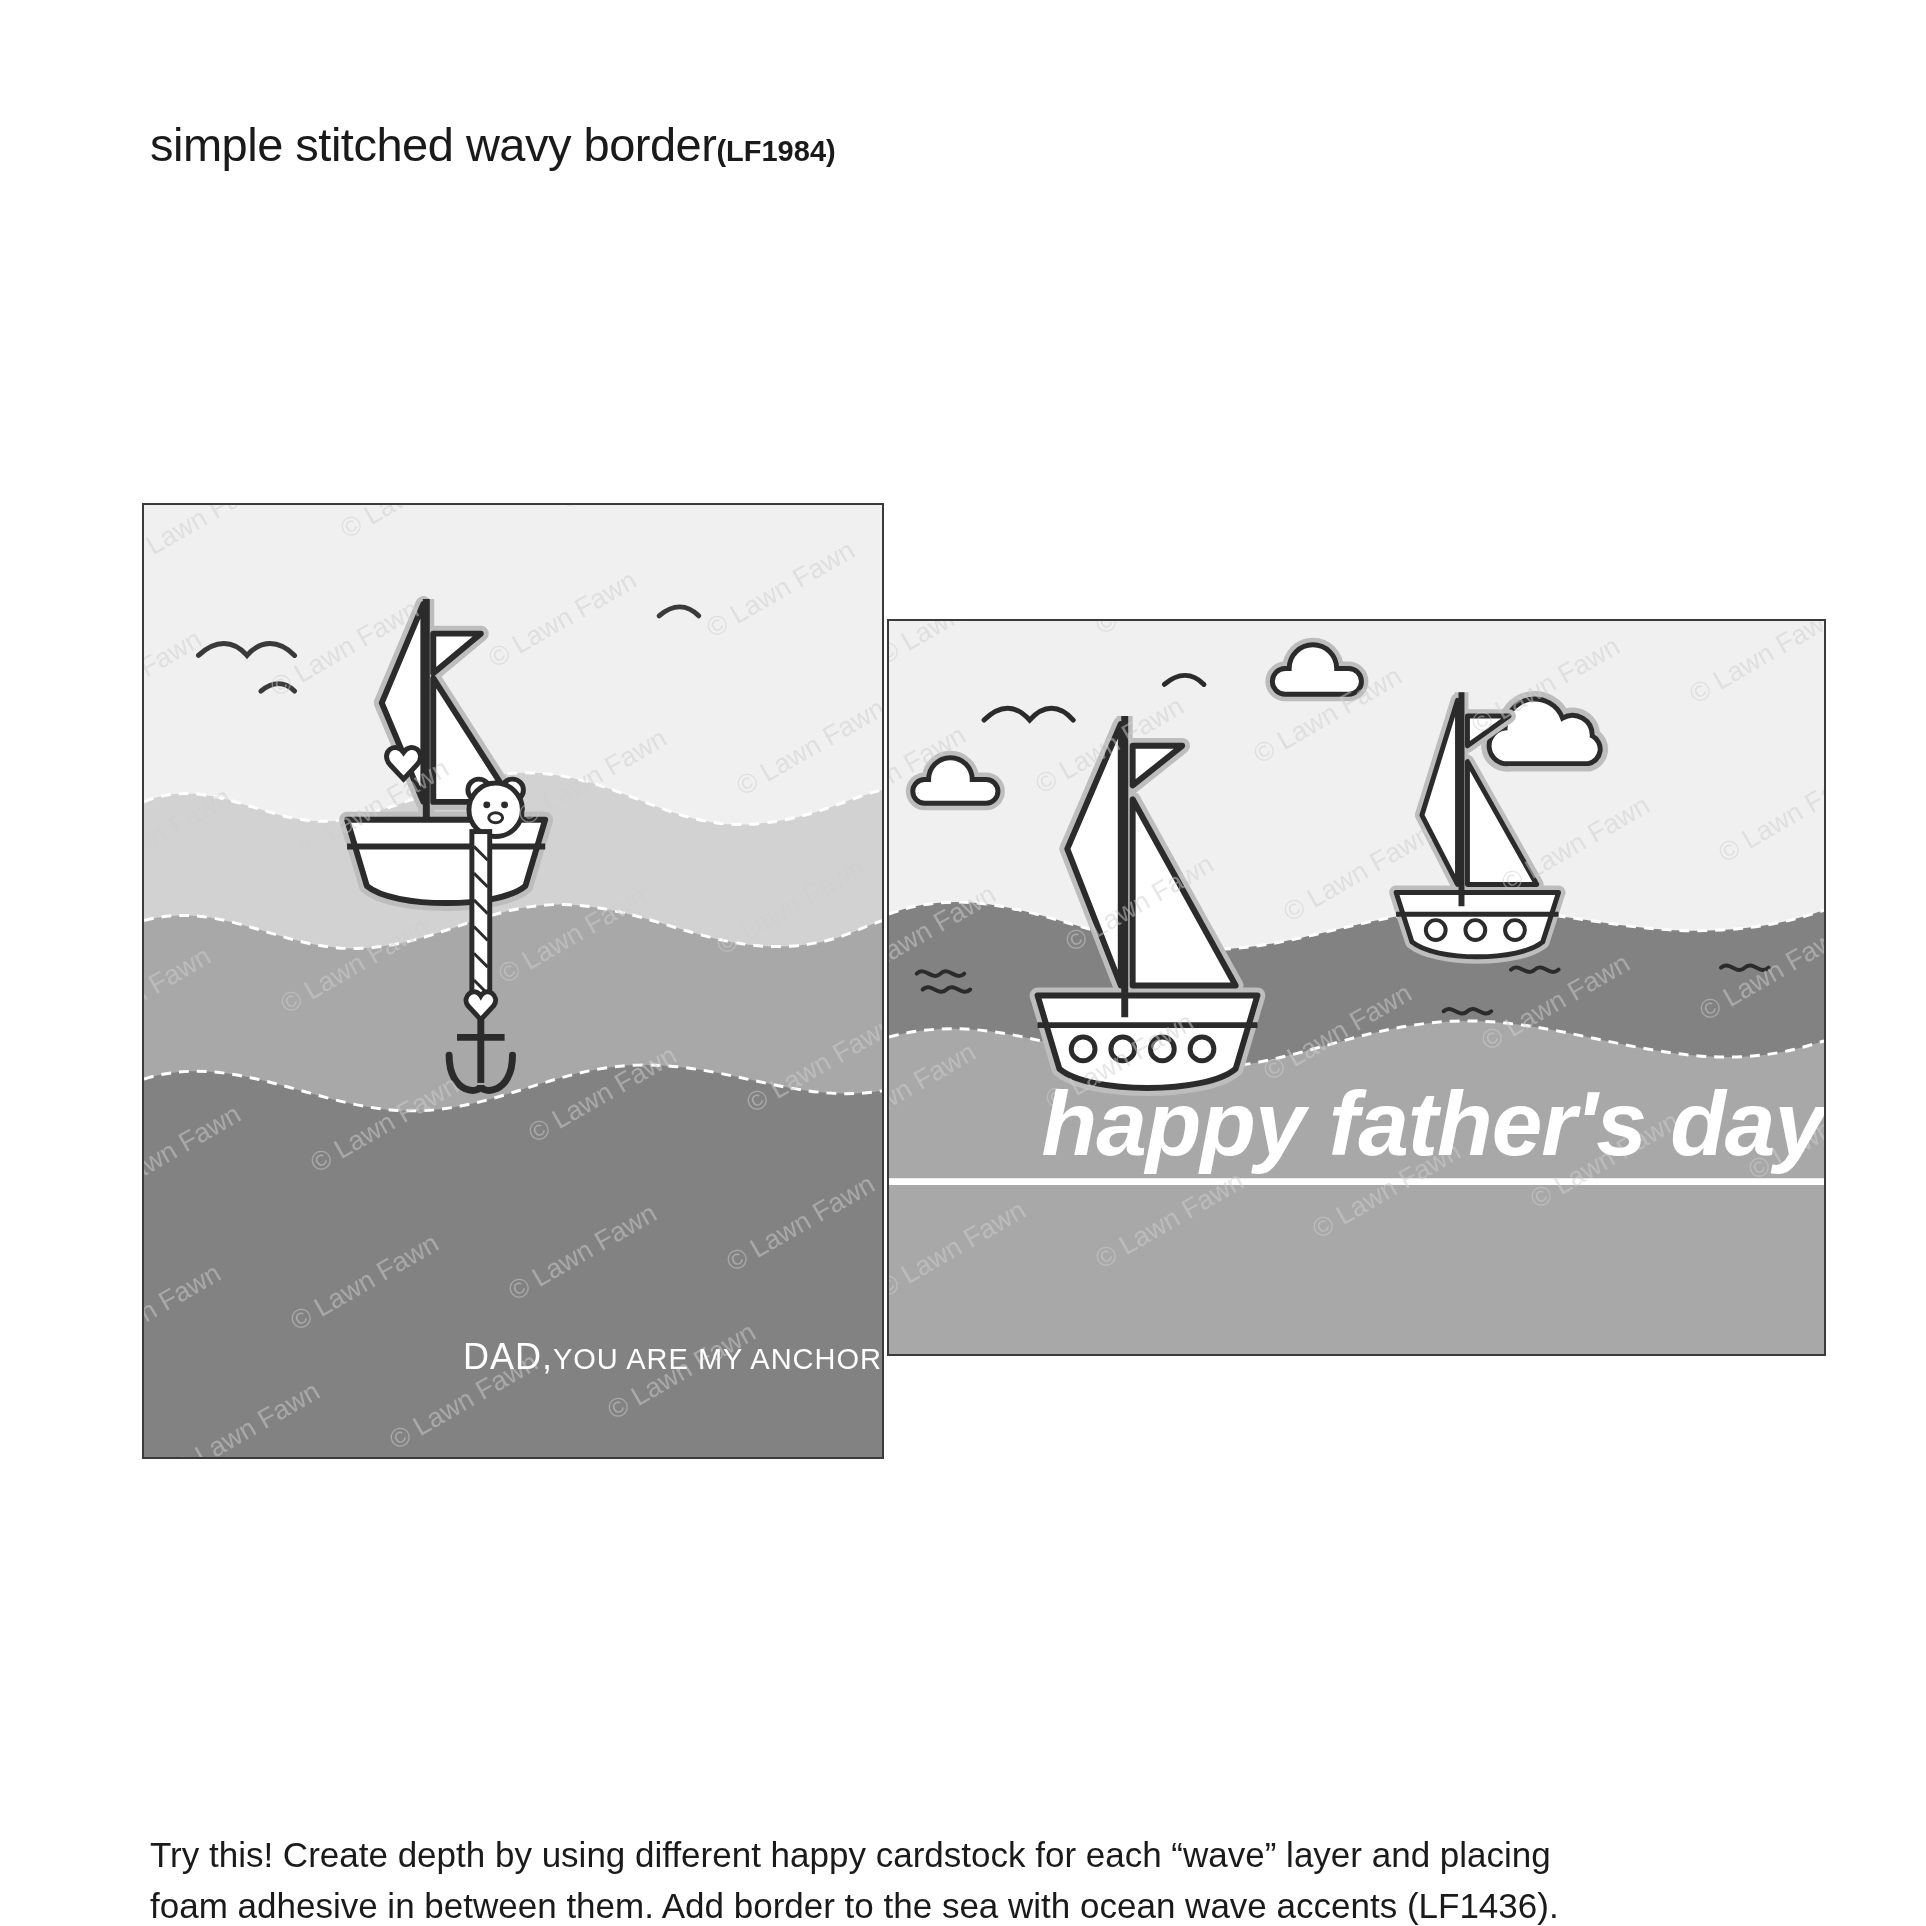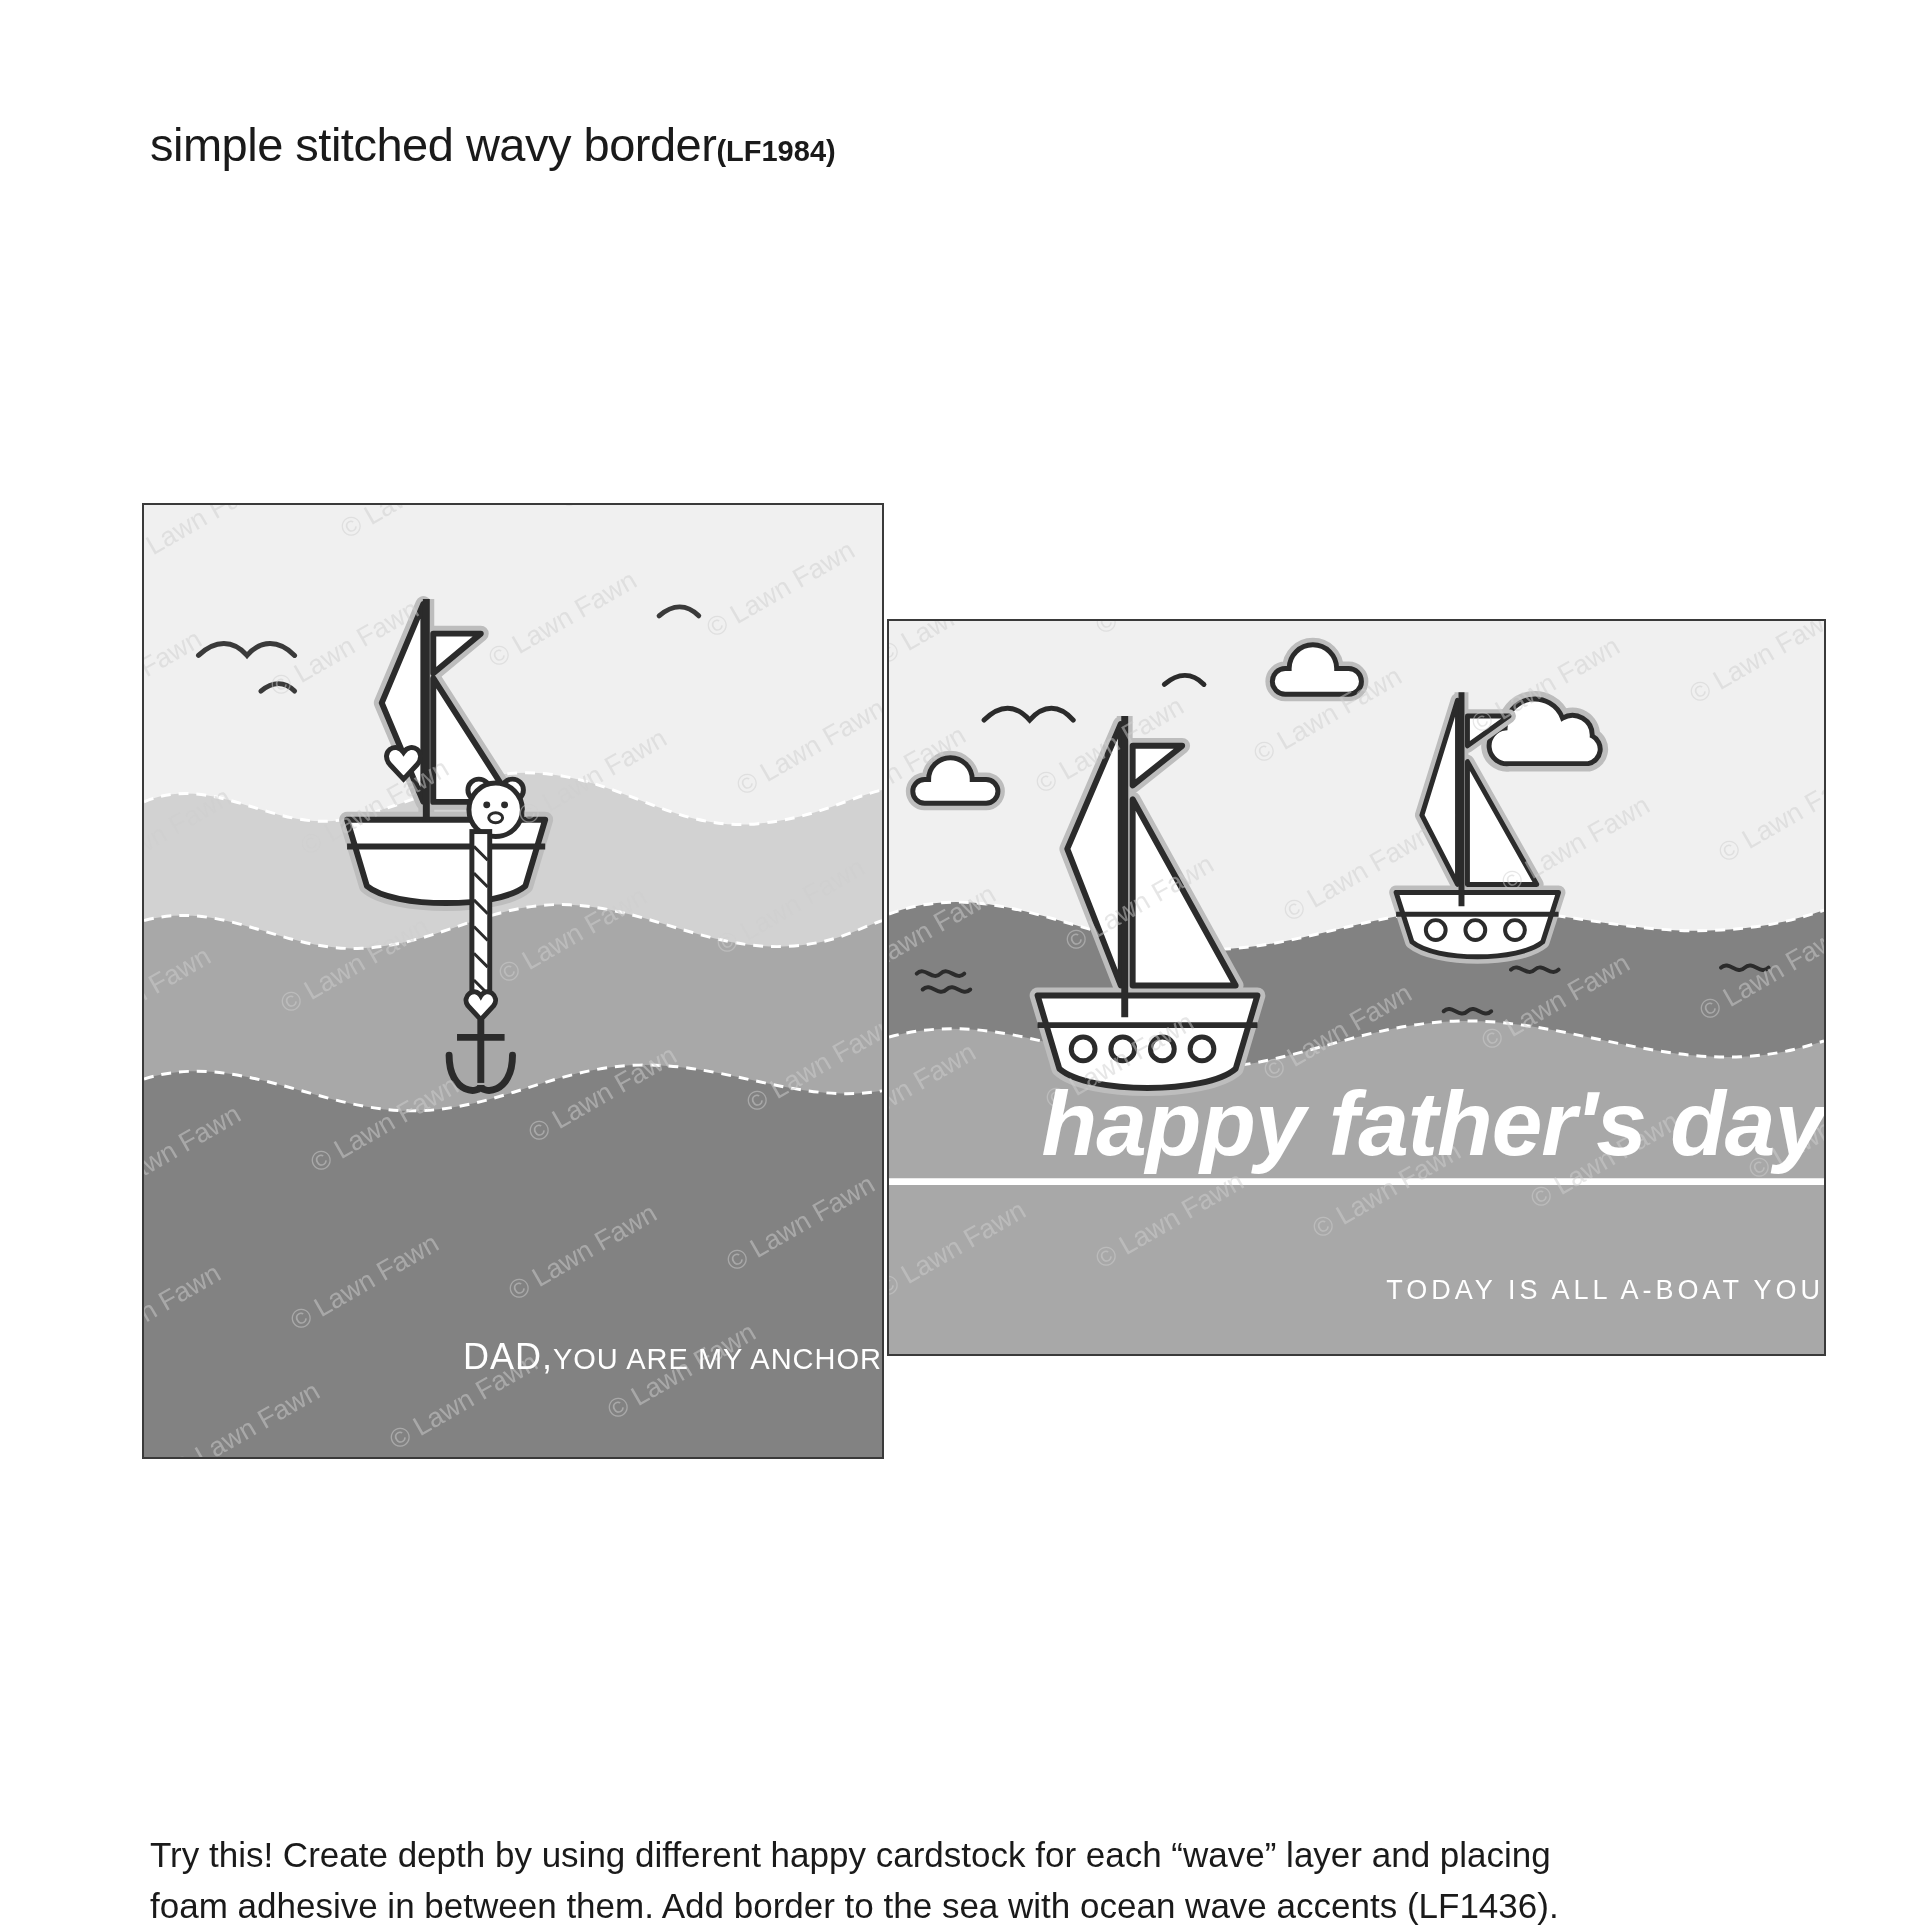--- a/index.html
+++ b/index.html
@@ -301,20 +301,19 @@
     <span style="left:624px;top:406px;">© Lawn Fawn</span>
     <span style="left:842px;top:376px;">© Lawn Fawn</span>
     <span style="left:20px;top:653px;">© Lawn Fawn</span>
     <span style="left:238px;top:624px;">© Lawn Fawn</span>
     <span style="left:455px;top:594px;">© Lawn Fawn</span>
     <span style="left:673px;top:564px;">© Lawn Fawn</span>
     <span style="left:891px;top:535px;">© Lawn Fawn</span>
   </div>
 
   <div class="sentiment" id="right-main" style="top:auto;bottom:178px;">happy father's day</div>
-  <div class="sentiment" id="right-sub" style="top:auto;bottom:48px;">TODAY IS ALL A-BOAT YOU</div>
 </div>
 
 <div id="footer">
   <div>Try this! Create depth by using different happy cardstock for each “wave” layer and placing</div>
   <div><span>foam adhesive in between them. Add border to the sea with </span><b>ocean wave accents (LF1436)</b><span>.</span></div>
 </div>
 
 
 </body></html>

